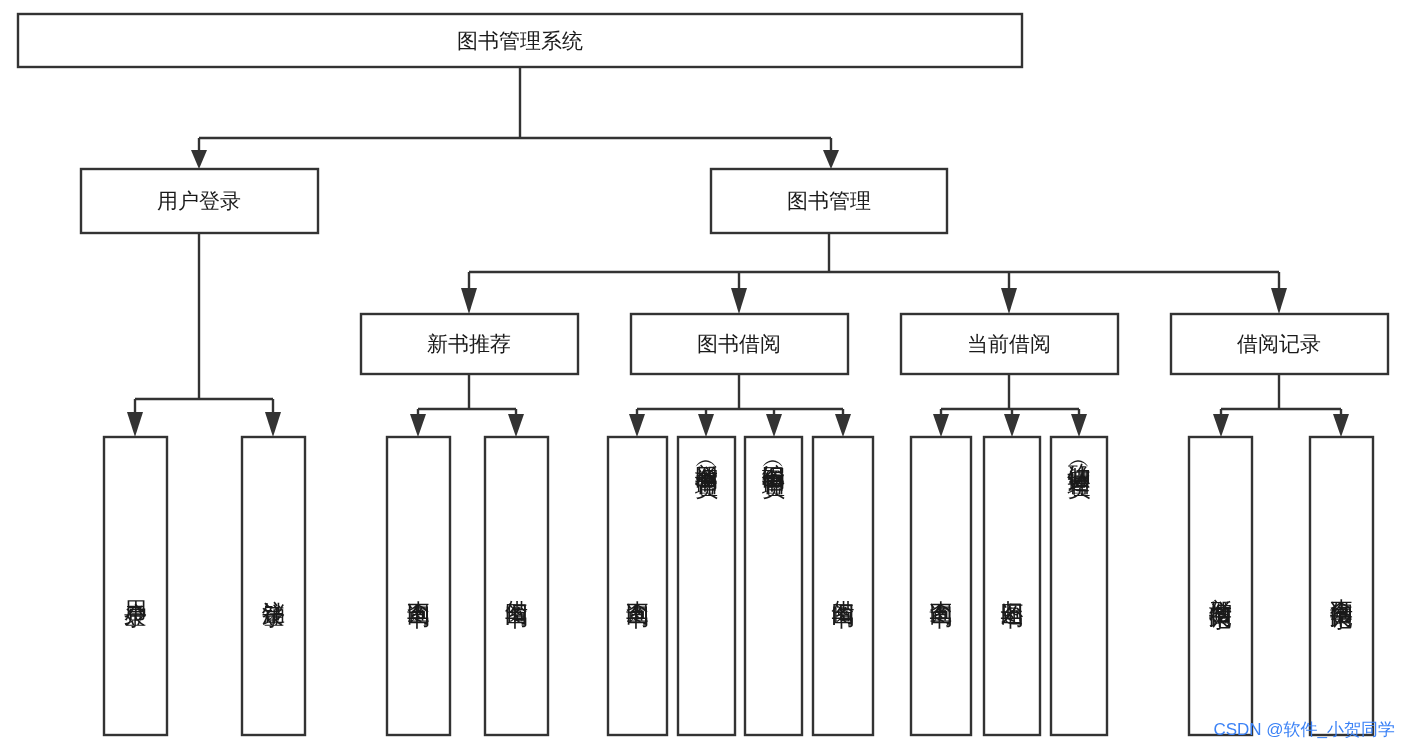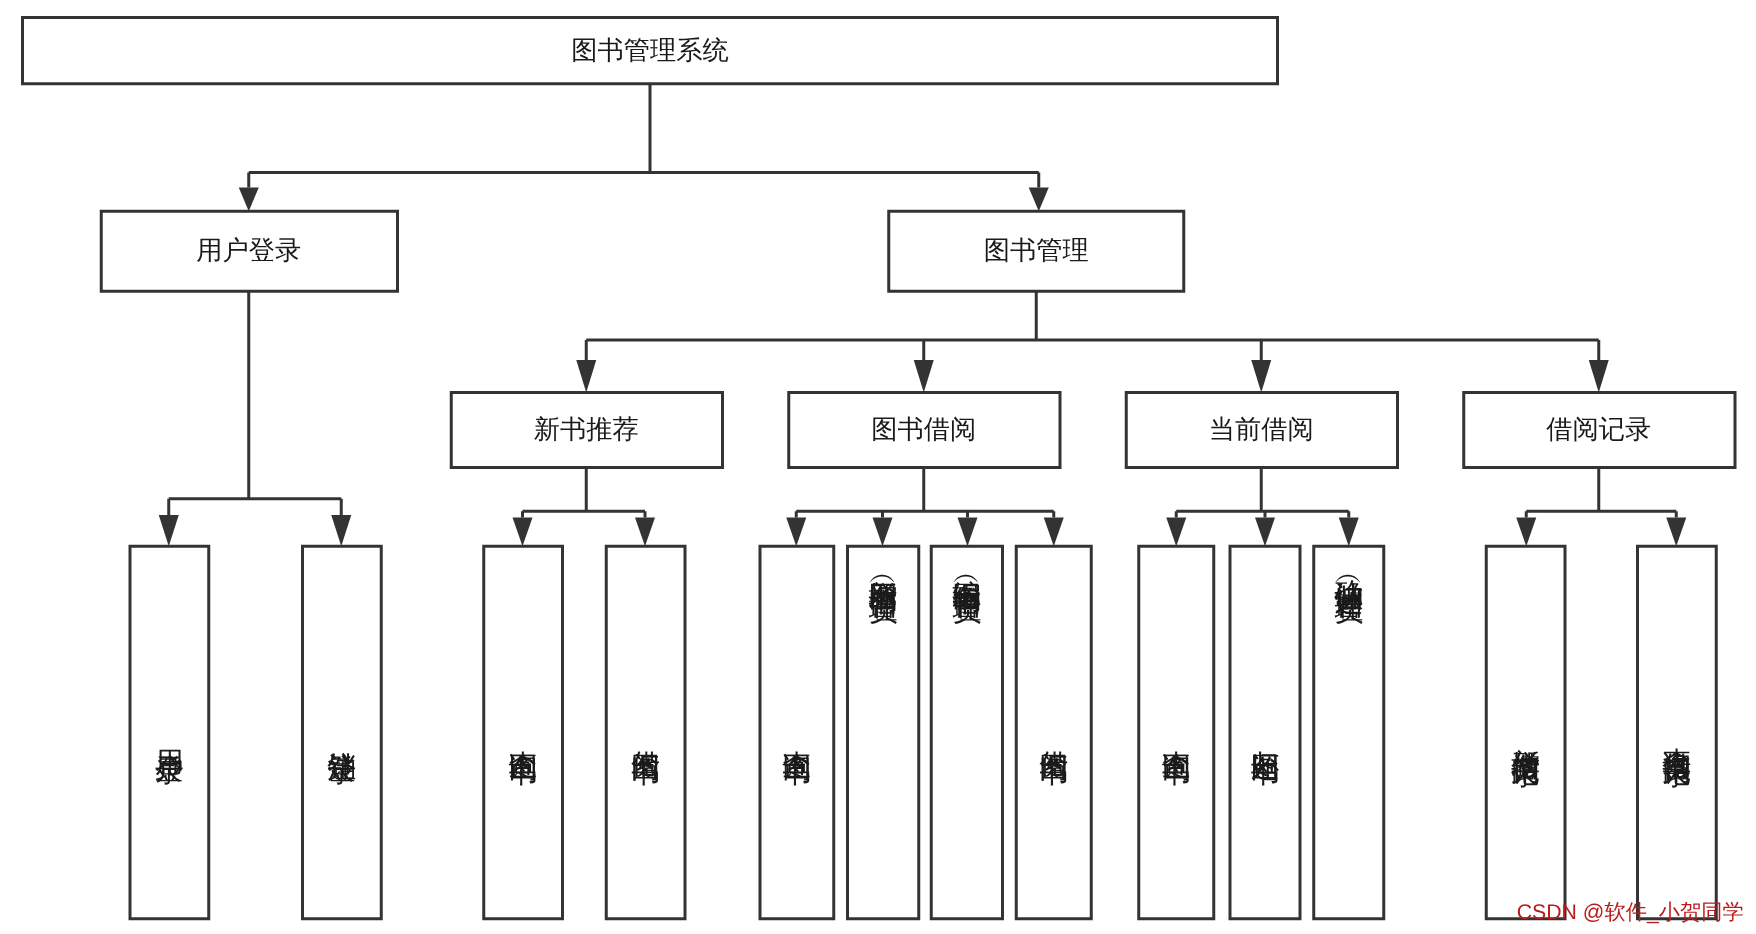--- a/index.html
+++ b/index.html
@@ -63,21 +63,21 @@
     letter-spacing: 2px;
     white-space: nowrap;
     pointer-events: none;
   }
   .watermark {
     position: absolute;
     right: 10px;
     bottom: 6px;
     font-family: "Liberation Sans", "DejaVu Sans", sans-serif;
     font-size: 17px;
-    color: #b91c1c;
+    color: #3b82f6;
     white-space: nowrap;
     user-select: none;
   }
 </style>
 </head>
 <body>
 
 <div id="diagram-root">
 
   <svg class="flow" viewBox="0 0 1405 747" xmlns="http://www.w3.org/2000/svg">

